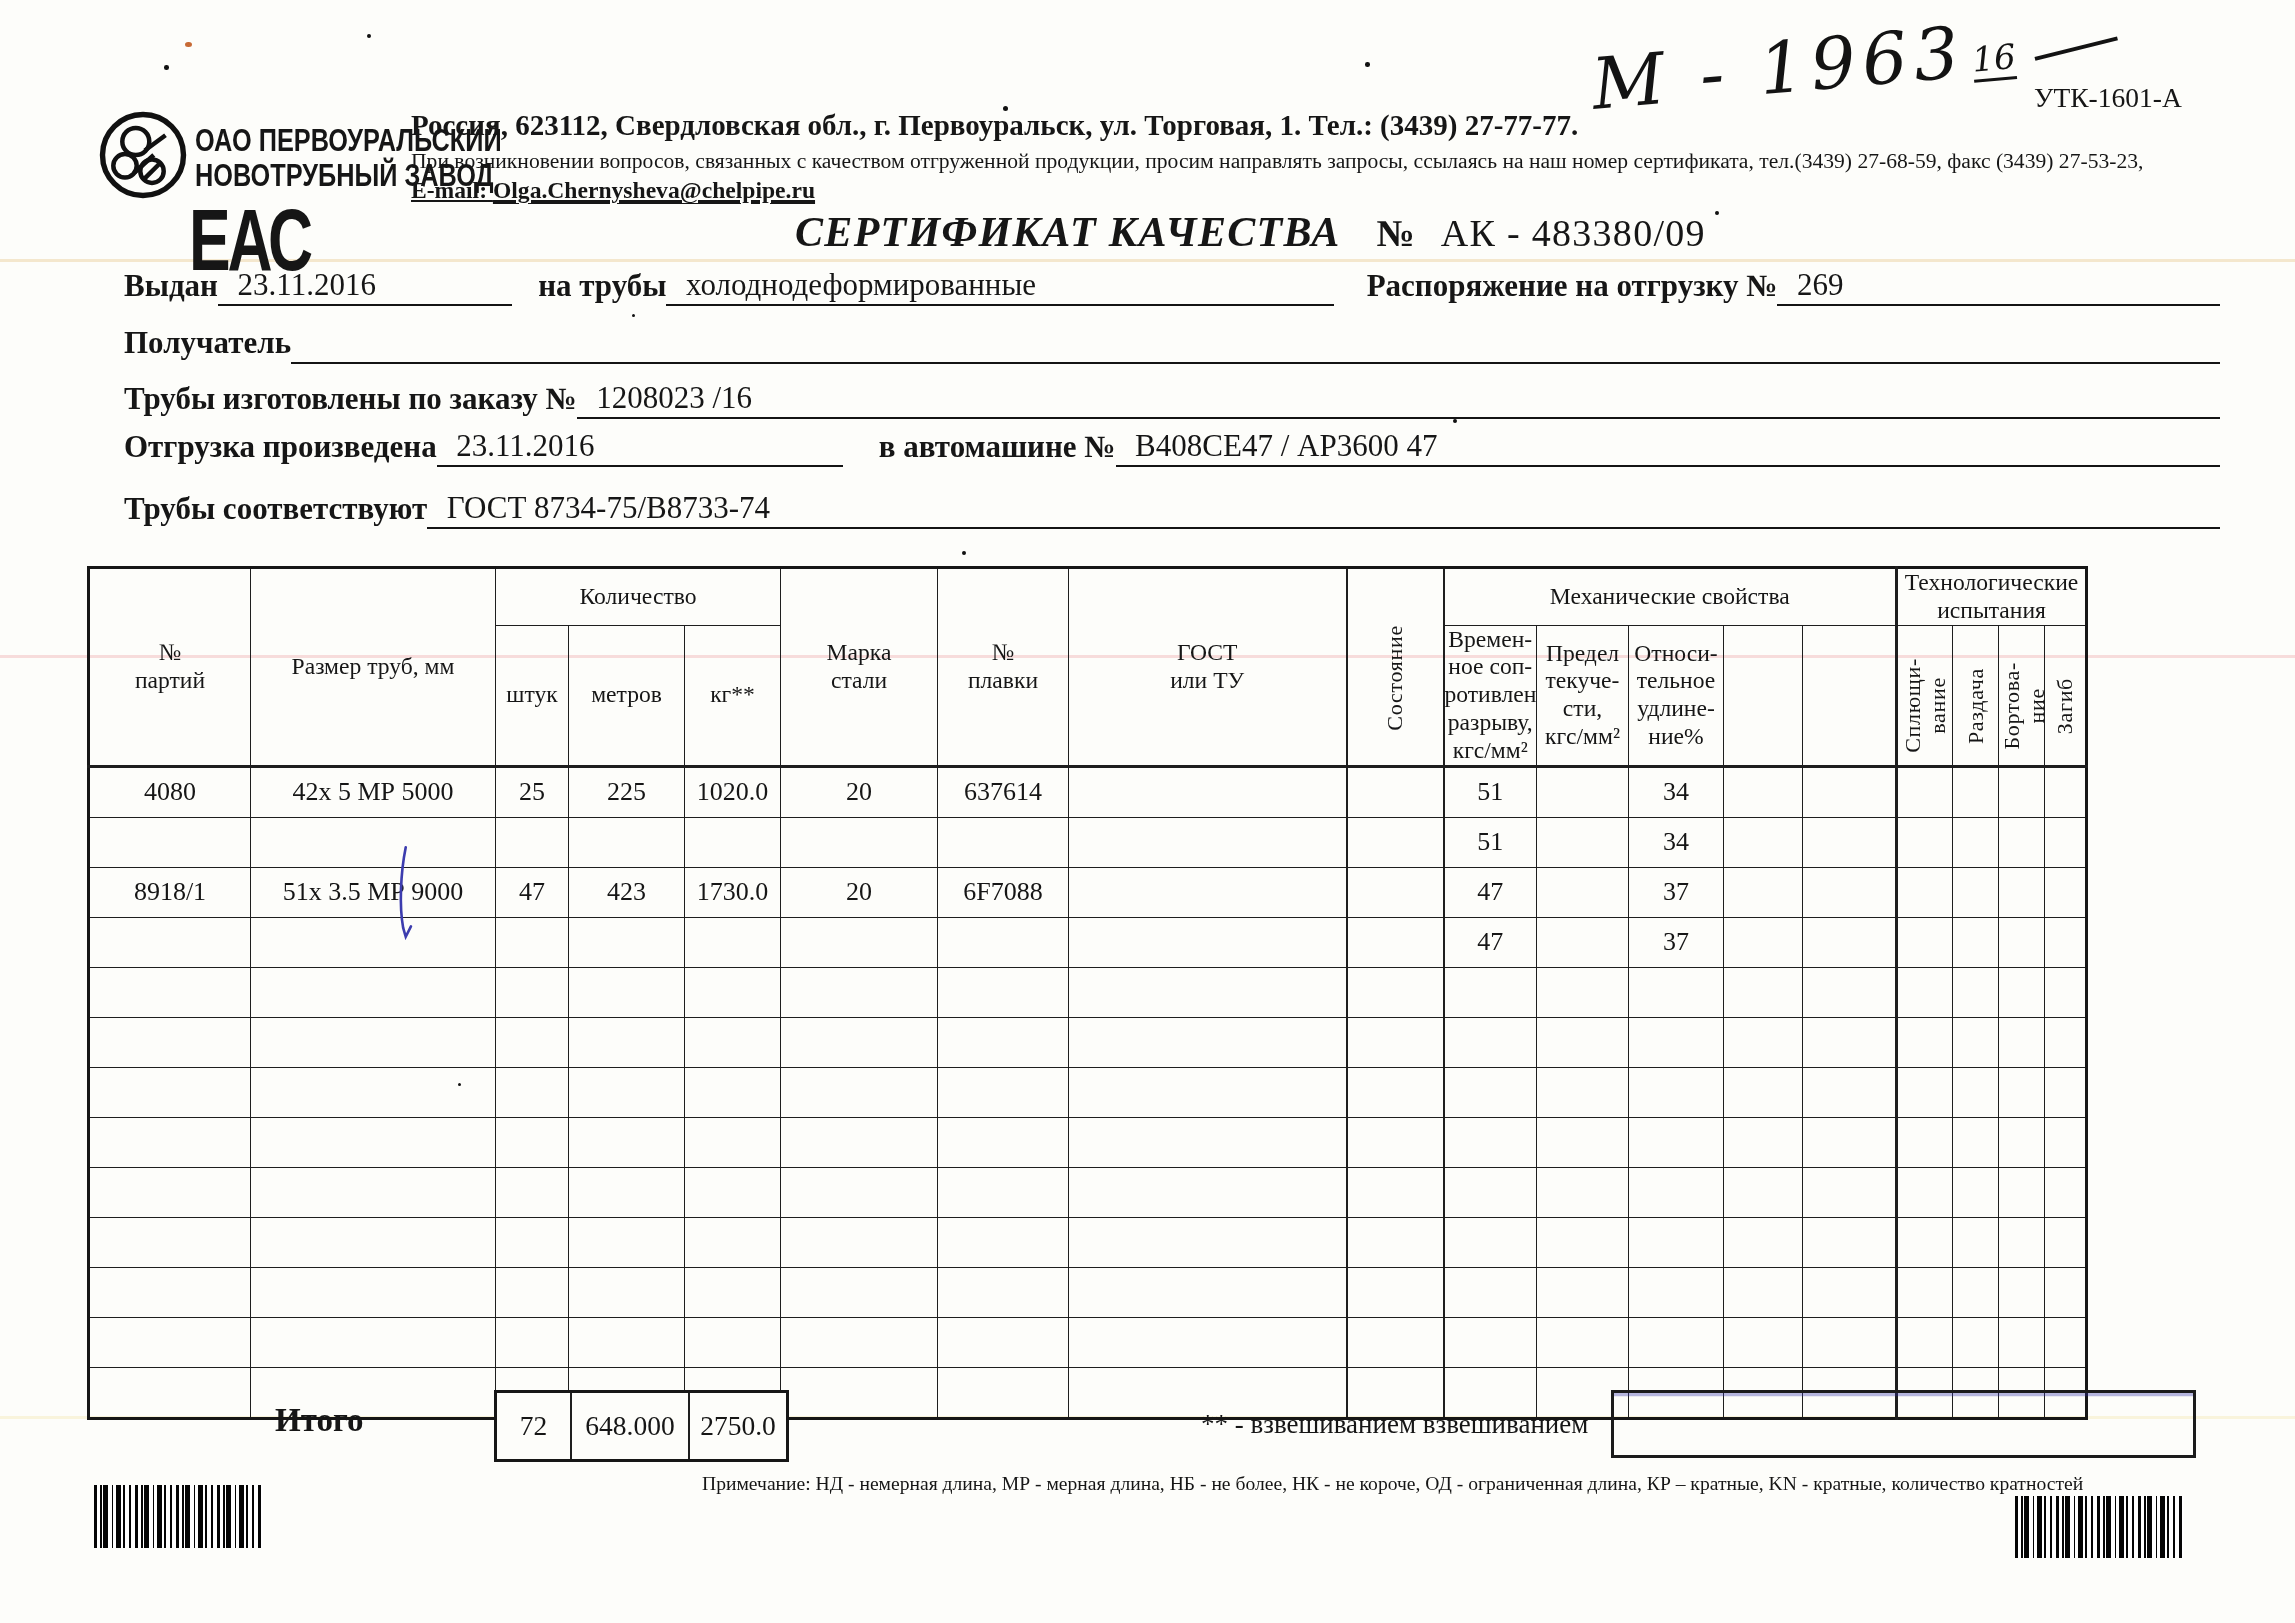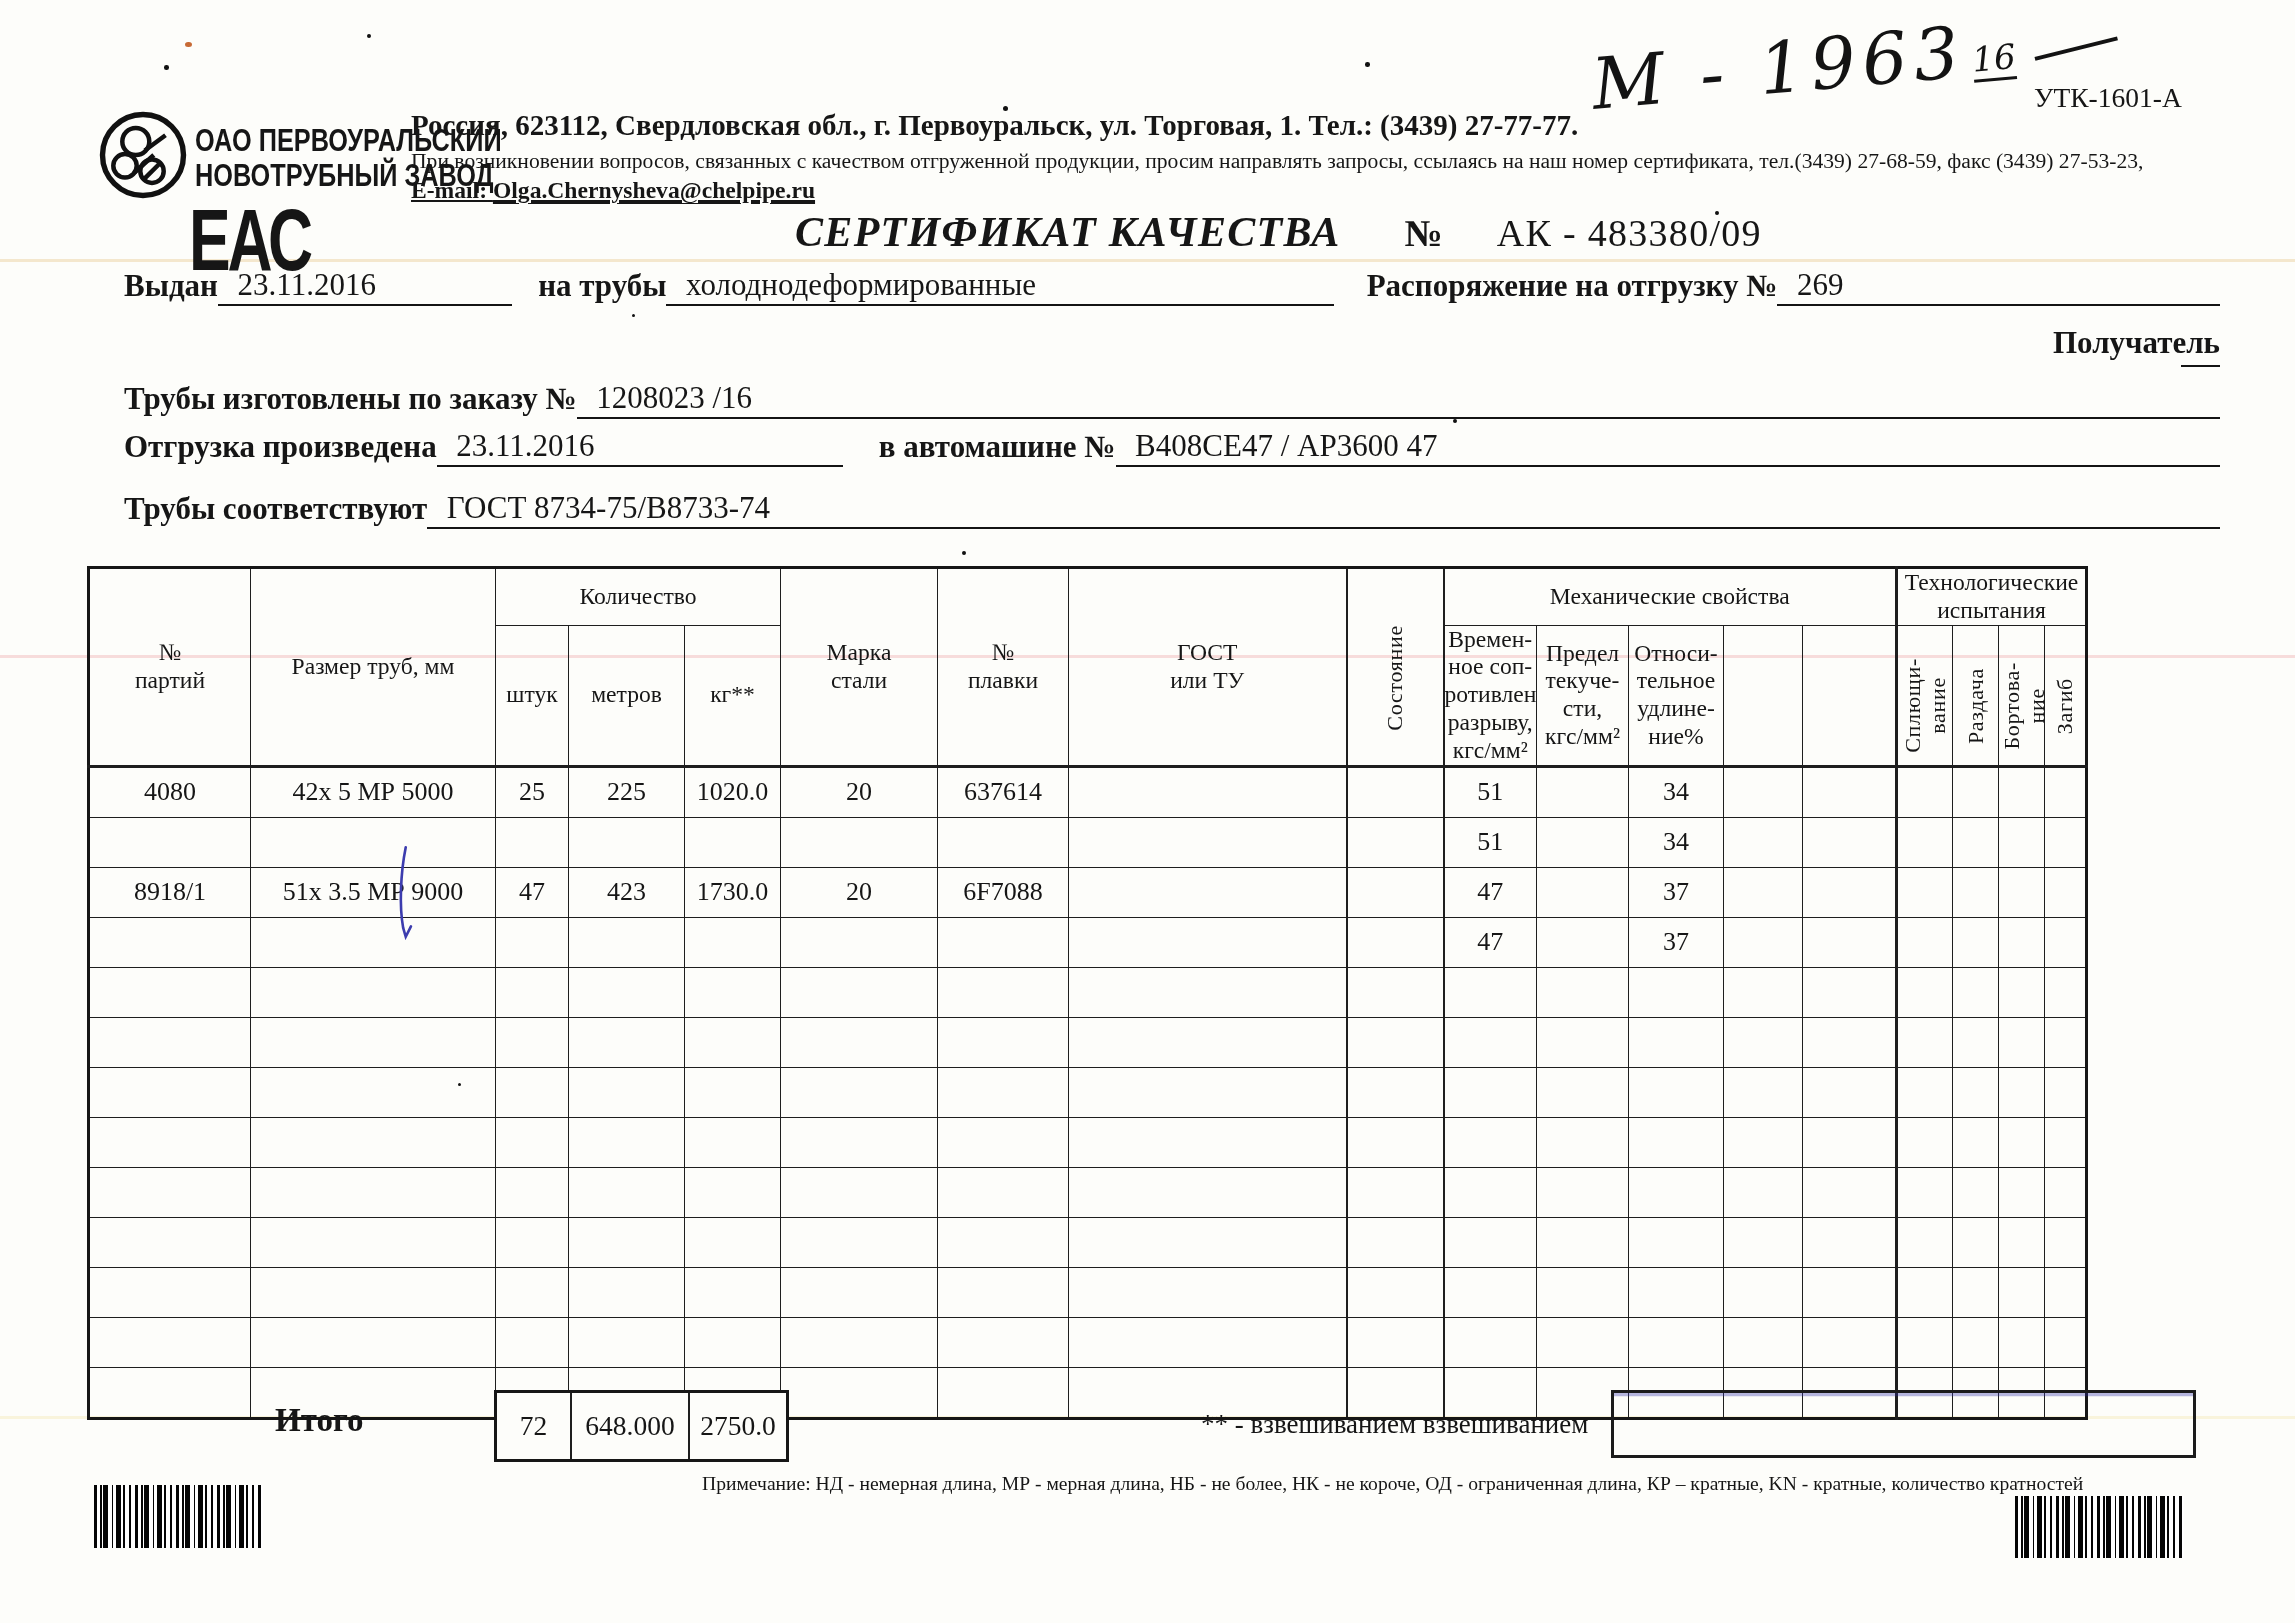--- a/index.html
+++ b/index.html
@@ -29,21 +29,21 @@
       font-style:italic;font-family:"DejaVu Serif",serif;color:#131313;white-space:nowrap;}
   .hw-main{font-size:71px;letter-spacing:6.5px;}
   .hw-sup{font-size:34px;vertical-align:super;border-bottom:3.3px solid #131313;margin-left:6.5px;}
   .hw-dash{display:inline-block;width:85px;border-top:4.6px solid #131313;transform:rotate(-9deg);
       margin-left:18.3px;vertical-align:15.7px;}
   .form-code{position:absolute;left:2034px;top:82px;font-size:27.5px;}
 
   .eac{position:absolute;left:189px;top:190px;font-family:"Liberation Sans",sans-serif;
       font-weight:900;font-size:80px;letter-spacing:-3.9px;transform:scale(.78,1.1);transform-origin:left top;}
 
-  .title-row{position:absolute;left:795px;top:208px;display:flex;align-items:baseline;white-space:nowrap;gap:28px;}
+  .title-row{position:absolute;left:795px;top:208px;display:flex;align-items:baseline;white-space:nowrap;}
   .title-main{font-size:42px;font-weight:bold;font-style:italic;letter-spacing:1.3px;}
   .title-no{font-size:38px;font-weight:bold;margin-left:36px;}
   .title-num{font-size:38px;font-weight:normal;margin-left:26px;letter-spacing:1.3px;}
 
   
   .frow{position:absolute;left:124px;right:75px;display:flex;align-items:flex-end;
         font-size:31px;white-space:nowrap;}
   .flabel{font-weight:bold;padding-bottom:2.6px;}
   .fval{border-bottom:2.6px solid #141414;padding:0 19.6px 1.3px 19.6px;}
   .grow{flex:1 1 auto;}
@@ -142,21 +142,21 @@
 
   <div class="frow" style="top:267px;">
     <span class="flabel">Выдан</span>
     <span class="fval" style="min-width:255px;">23.11.2016</span>
     <span class="flabel" style="margin-left:26px;">на трубы</span>
     <span class="fval" style="min-width:628px;">холоднодеформированные</span>
     <span class="flabel" style="margin-left:33px;">Распоряжение на отгрузку №</span>
     <span class="fval grow">269</span>
   </div>
 
-  <div class="frow" style="top:325px;flex-direction:column;">
+  <div class="frow" style="top:325px;">
     <span class="flabel">Получатель</span>
     <span class="fval grow"></span>
   </div>
 
   <div class="frow" style="top:380px;">
     <span class="flabel">Трубы изготовлены по заказу №</span>
     <span class="fval grow">1208023   /16</span>
   </div>
 
   <div class="frow" style="top:428px;">

